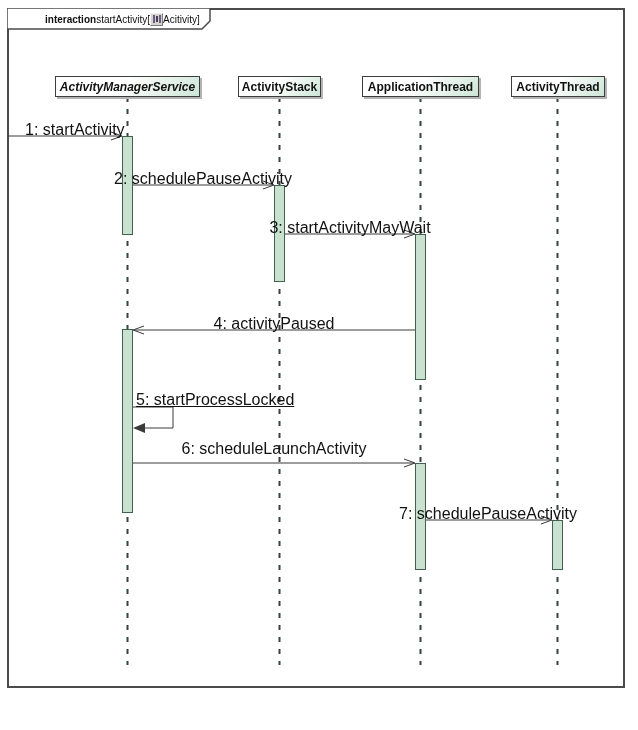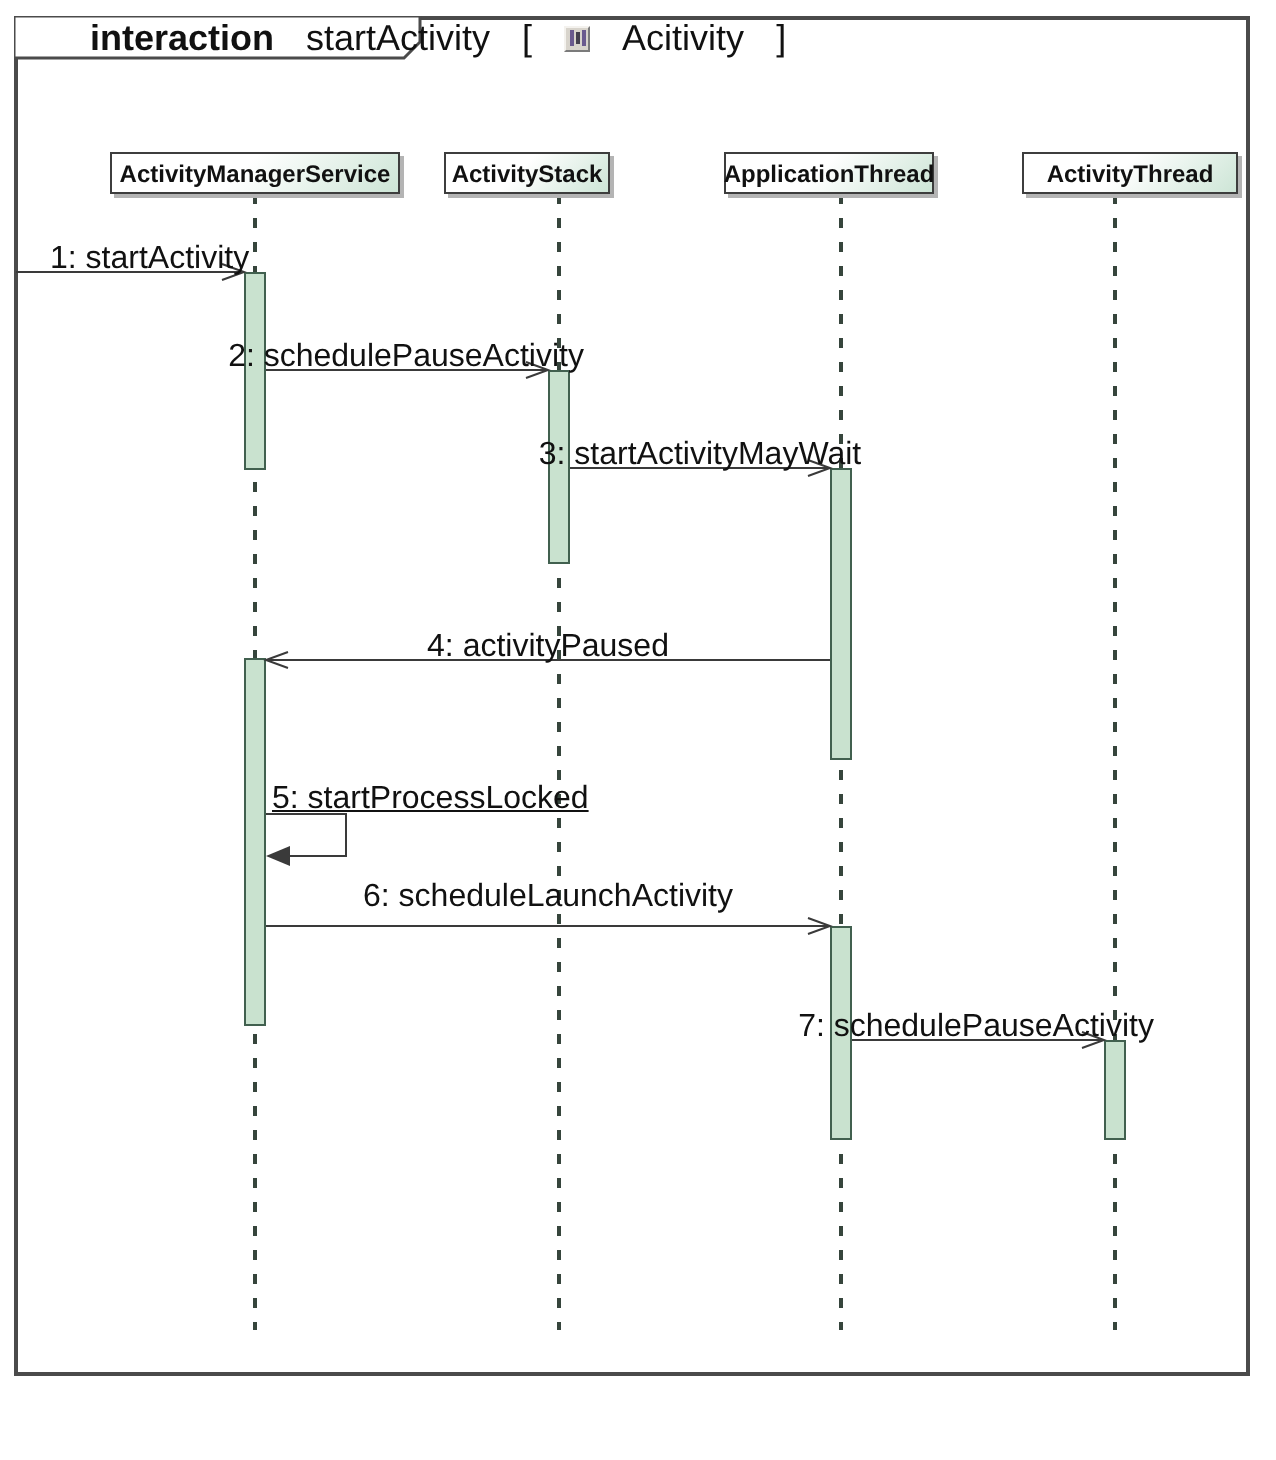--- a/index.html
+++ b/index.html
@@ -11,21 +11,21 @@
   .frame{
     position:absolute;left:7px;top:8px;width:614px;height:676px;
     border:2px solid #4b4b4b;background:transparent;
   }
   .frame-label{
     position:absolute;left:7px;top:8px;width:205px;height:22px;
   }
   .frame-label svg{position:absolute;left:0;top:0;}
   .frame-label-text{
     position:absolute;left:8px;top:3px;height:16px;
-    font-size:18px;white-space:nowrap;display:flex;align-items:center;gap:16px;padding-left:30px;
+    font-size:10px;white-space:nowrap;display:flex;align-items:center;gap:0;padding-left:30px;
   }
   .kw{font-weight:bold;}
   .diagram-icon{
     display:inline-flex;align-items:center;justify-content:center;gap:1px;
     width:13px;height:13px;background:#d8d4cc;
     border-top:1px solid #f4f2ee;border-left:1px solid #f4f2ee;
     border-right:1px solid #7b7b7b;border-bottom:1px solid #7b7b7b;
     box-sizing:border-box;
   }
   .diagram-icon i{display:block;width:2px;background:#6a5a8e;}
@@ -73,30 +73,30 @@
   </div>
 </div>
 
 <svg class="overlay" width="638" height="730">
   <line x1="127.5" y1="97" x2="127.5" y2="665" stroke="#36453c" stroke-width="2" stroke-dasharray="5,7"></line>
   <line x1="279.5" y1="97" x2="279.5" y2="665" stroke="#36453c" stroke-width="2" stroke-dasharray="5,7"></line>
   <line x1="420.5" y1="97" x2="420.5" y2="665" stroke="#36453c" stroke-width="2" stroke-dasharray="5,7"></line>
   <line x1="557.5" y1="97" x2="557.5" y2="665" stroke="#36453c" stroke-width="2" stroke-dasharray="5,7"></line>
 </svg>
 
-<div class="lifeline-head" style="left:55px;width:145px;">
+<div class="lifeline-head" style="left:55px;width:145px;font-style:italic;">
   <span>ActivityManagerService</span>
 </div>
-<div class="lifeline-head" style="left:222px;width:83px;">
+<div class="lifeline-head" style="left:238px;width:83px;">
   <span>ActivityStack</span>
 </div>
-<div class="lifeline-head" style="left:362px;width:105px;">
+<div class="lifeline-head" style="left:362px;width:117px;">
   <span>ApplicationThread</span>
 </div>
-<div class="lifeline-head" style="left:511px;width:108px;">
+<div class="lifeline-head" style="left:511px;width:94px;">
   <span>ActivityThread</span>
 </div>
 
 <div class="activation" style="left:122px;top:136px;height:99px;"></div>
 <div class="activation" style="left:274px;top:185px;height:97px;"></div>
 <div class="activation" style="left:415px;top:234px;height:146px;"></div>
 <div class="activation" style="left:122px;top:329px;height:184px;"></div>
 <div class="activation" style="left:415px;top:463px;height:107px;"></div>
 <div class="activation" style="left:552px;top:520px;height:50px;"></div>
 

